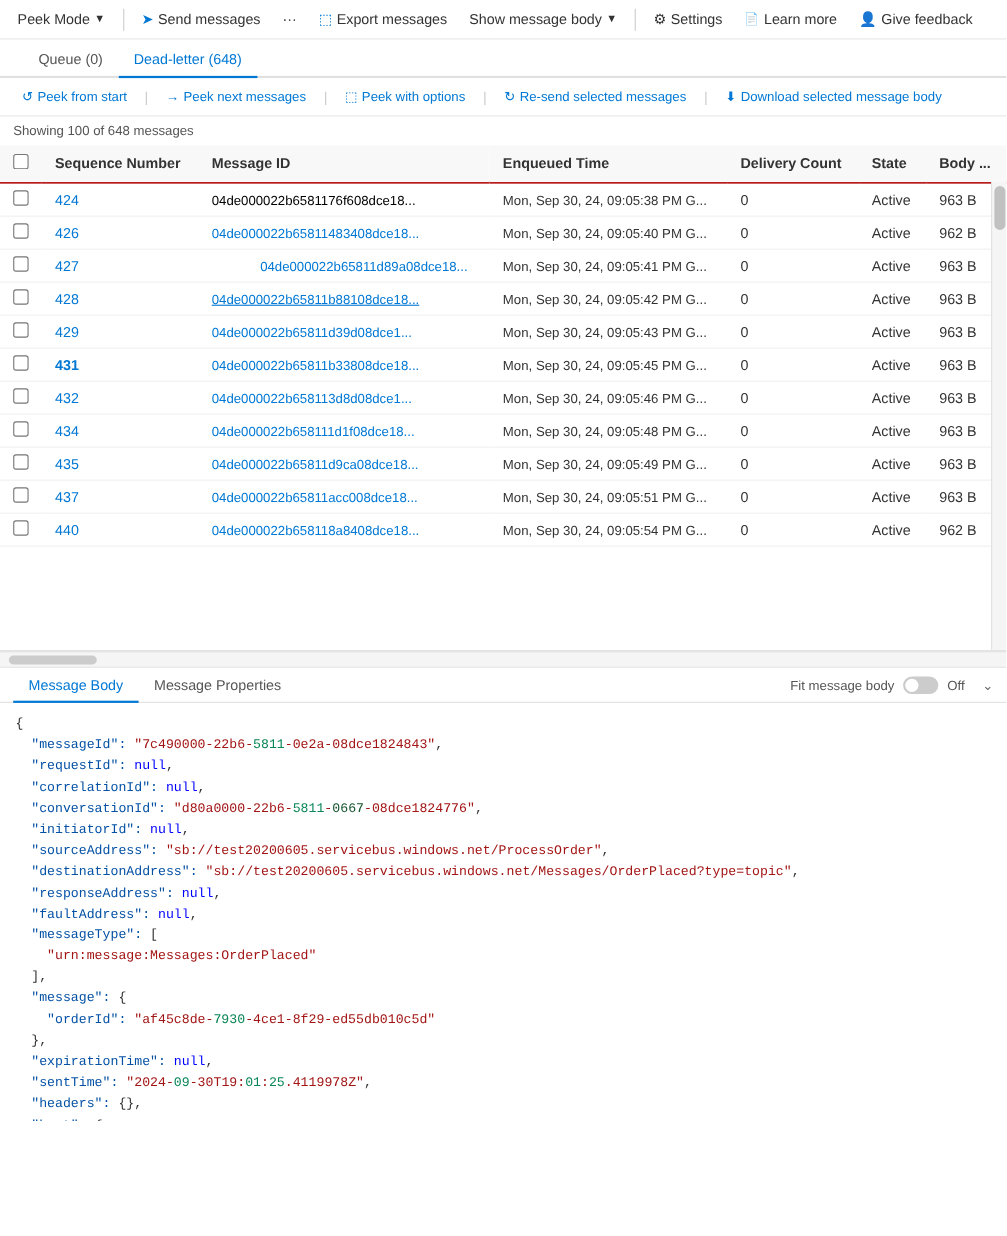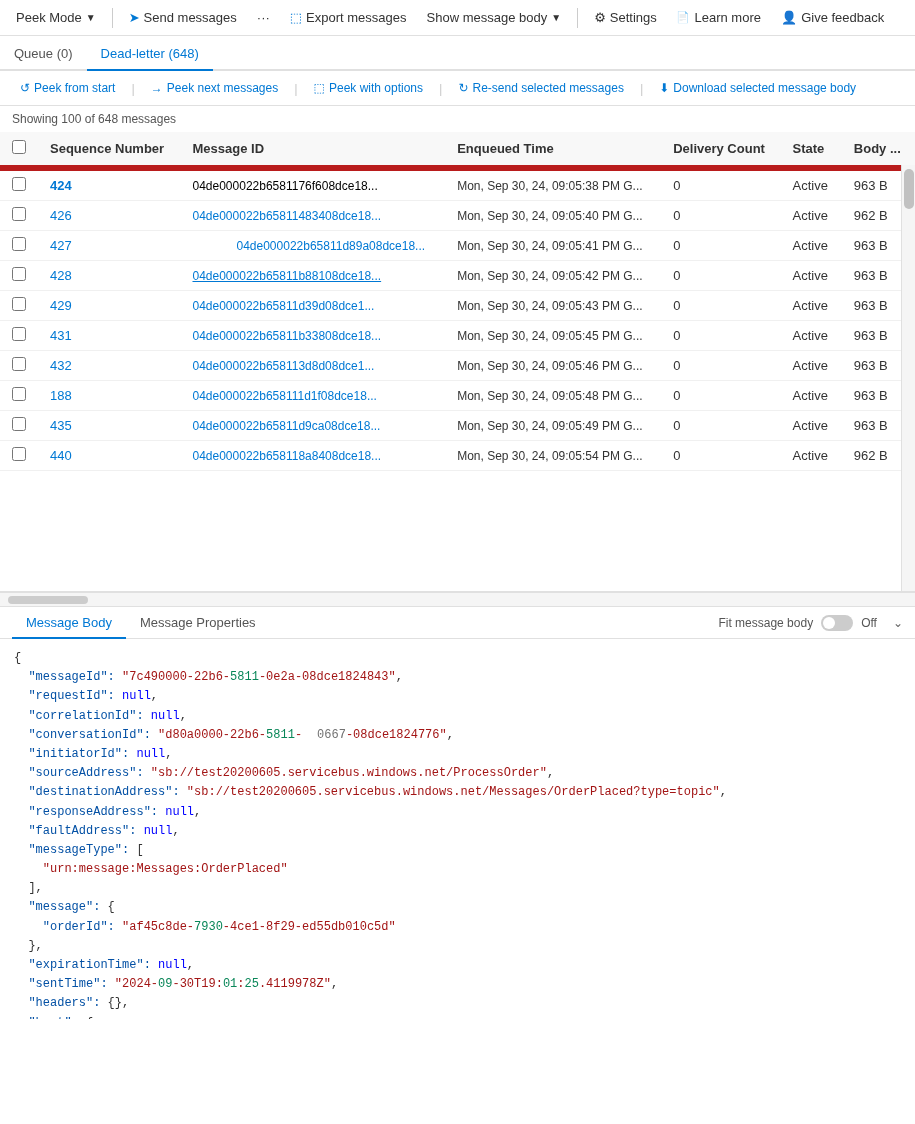--- a/index.html
+++ b/index.html
@@ -28,21 +28,21 @@
       border: none;
       background: none;
     }
     .toolbar-separator { width: 1px; height: 20px; background: #ccc; margin: 0 4px; }
     .toolbar-dropdown-arrow { font-size: 10px; }
 
     
     .tabs {
       display: flex;
       align-items: center;
-      padding: 0 0;
+      padding: 0 21px;
       border-bottom: 2px solid #e0e0e0;
       background: #fff;
     }
     .tab {
       padding: 10px 14px 8px;
       font-size: 13px;
       cursor: pointer;
       border-bottom: 2px solid transparent;
       margin-bottom: -2px;
       color: #555;
@@ -91,21 +91,21 @@
       position: relative;
       height: 460px;
     }
     table {
       width: 100%;
       border-collapse: collapse;
       font-size: 13px;
     }
     thead th {
       background: #f8f8f8;
-      border-bottom: 6px solid #b91c1c;
+      border-bottom: 2px solid #b91c1c;
       padding: 8px 12px;
       text-align: left;
       font-weight: 600;
       color: #333;
       white-space: nowrap;
       position: sticky;
       top: 0;
       z-index: 1;
     }
     thead th:first-child { width: 36px; text-align: center; }
@@ -315,21 +315,21 @@
         <th>Message ID</th>
         <th>Enqueued Time</th>
         <th>Delivery Count</th>
         <th>State</th>
         <th>Body ...</th>
       </tr>
     </thead>
     <tbody id="table-body">
         <tr>
           <td><input type="checkbox" style=""></td>
-          <td><span class="seq-num" style="color:#0078d4;font-weight:bold;">424</span></td>
+          <td><span class="seq-num" style="color:#0078d4;">424</span></td>
           <td><span class="msg-id" style="color:#000000;">04de000022b6581176f608dce18...</span></td>
           <td class="enqueued-time">Mon, Sep 30, 24, 09:05:38 PM G...</td>
           <td>0</td>
           <td>Active</td>
           <td>963 B</td>
         </tr>
         <tr>
           <td><input type="checkbox" style=""></td>
           <td><span class="seq-num" style="color:#0078d4;">426</span></td>
           <td><span class="msg-id" style="color:#0078d4;">04de000022b65811483408dce18...</span></td>
@@ -360,50 +360,59 @@
           <td><input type="checkbox" style=""></td>
           <td><span class="seq-num" style="color:#0078d4;">429</span></td>
           <td><span class="msg-id" style="color:#0078d4;">04de000022b65811d39d08dce1...</span></td>
           <td class="enqueued-time">Mon, Sep 30, 24, 09:05:43 PM G...</td>
           <td>0</td>
           <td>Active</td>
           <td>963 B</td>
         </tr>
         <tr>
           <td><input type="checkbox" style=""></td>
-          <td><span class="seq-num" style="color:#0078d4;">431</span></td>
+          <td><span class="seq-num" style="color:#0078d4;font-weight:bold;">431</span></td>
           <td><span class="msg-id" style="color:#0078d4;">04de000022b65811b33808dce18...</span></td>
           <td class="enqueued-time">Mon, Sep 30, 24, 09:05:45 PM G...</td>
           <td>0</td>
           <td>Active</td>
           <td>963 B</td>
         </tr>
         <tr>
           <td><input type="checkbox" style=""></td>
           <td><span class="seq-num" style="color:#0078d4;margin-top:28px;">432</span></td>
           <td><span class="msg-id" style="color:#0078d4;">04de000022b658113d8d08dce1...</span></td>
           <td class="enqueued-time">Mon, Sep 30, 24, 09:05:46 PM G...</td>
           <td>0</td>
           <td>Active</td>
           <td>963 B</td>
         </tr>
         <tr>
           <td><input type="checkbox" style=""></td>
-          <td><span class="seq-num" style="color:#0078d4;">188</span></td>
+          <td><span class="seq-num" style="color:#0078d4;">434</span></td>
           <td><span class="msg-id" style="color:#0078d4;">04de000022b658111d1f08dce18...</span></td>
           <td class="enqueued-time">Mon, Sep 30, 24, 09:05:48 PM G...</td>
           <td>0</td>
           <td>Active</td>
           <td>963 B</td>
         </tr>
         <tr>
           <td><input type="checkbox" style=""></td>
           <td><span class="seq-num" style="color:#0078d4;">435</span></td>
           <td><span class="msg-id" style="color:#0078d4;">04de000022b65811d9ca08dce18...</span></td>
           <td class="enqueued-time">Mon, Sep 30, 24, 09:05:49 PM G...</td>
+          <td>0</td>
+          <td>Active</td>
+          <td>963 B</td>
+        </tr>
+        <tr>
+          <td><input type="checkbox" style=""></td>
+          <td><span class="seq-num" style="color:#0078d4;">437</span></td>
+          <td><span class="msg-id" style="color:#0078d4;">04de000022b65811acc008dce18...</span></td>
+          <td class="enqueued-time">Mon, Sep 30, 24, 09:05:51 PM G...</td>
           <td>0</td>
           <td>Active</td>
           <td>963 B</td>
         </tr>
         <tr>
           <td><input type="checkbox" style=""></td>
           <td><span class="seq-num" style="color:#0078d4;">440</span></td>
           <td><span class="msg-id" style="color:#0078d4;">04de000022b658118a8408dce18...</span></td>
           <td class="enqueued-time">Mon, Sep 30, 24, 09:05:54 PM G...</td>
           <td>0</td>
@@ -436,21 +445,21 @@
       </div>
       <span>Off</span>
       <span class="chevron-down">⌄</span>
     </div>
   </div>
 
   <div class="message-body" id="json-display">{
   <span style="color:#0451a5;">"messageId":</span> <span style="color:#a31515;">"7c490000-22b6-<span style="color:#098658;">5811</span>-0e2a-08dce1824843"</span>,
   <span style="color:#0451a5;">"requestId":</span> <span style="color:#0000ff;">null</span>,
   <span style="color:#0451a5;">"correlationId":</span> <span style="color:#0000ff;">null</span>,
-  <span style="color:#0451a5;">"conversationId":</span> <span style="color:#a31515;">"d80a0000-22b6-<span style="color:#098658;">5811</span>-<span style="color:#737373;margin-left:15px;">0667</span>-08dce1824776"</span>,
+  <span style="color:#0451a5;">"conversationId":</span> <span style="color:#a31515;">"d80a0000-22b6-<span style="color:#098658;">5811</span>-<span style="color:#14532d;">0667</span>-08dce1824776"</span>,
   <span style="color:#0451a5;">"initiatorId":</span> <span style="color:#0000ff;">null</span>,
   <span style="color:#0451a5;">"sourceAddress":</span> <span style="color:#a31515;">"sb://test20200605.servicebus.windows.net/ProcessOrder"</span>,
   <span style="color:#0451a5;">"destinationAddress":</span> <span style="color:#a31515;">"sb://test20200605.servicebus.windows.net/Messages/OrderPlaced?type=topic"</span>,
   <span style="color:#0451a5;">"responseAddress":</span> <span style="color:#0000ff;">null</span>,
   <span style="color:#0451a5;">"faultAddress":</span> <span style="color:#0000ff;">null</span>,
   <span style="color:#0451a5;">"messageType":</span> [
     <span style="color:#a31515;">"urn:message:Messages:OrderPlaced"</span>
   ],
   <span style="color:#0451a5;">"message":</span> {
     <span style="color:#0451a5;">"orderId":</span> <span style="color:#a31515;">"af45c8de-<span style="color:#098658;">7930</span>-4ce1-8f29-ed55db010c5d"</span>

